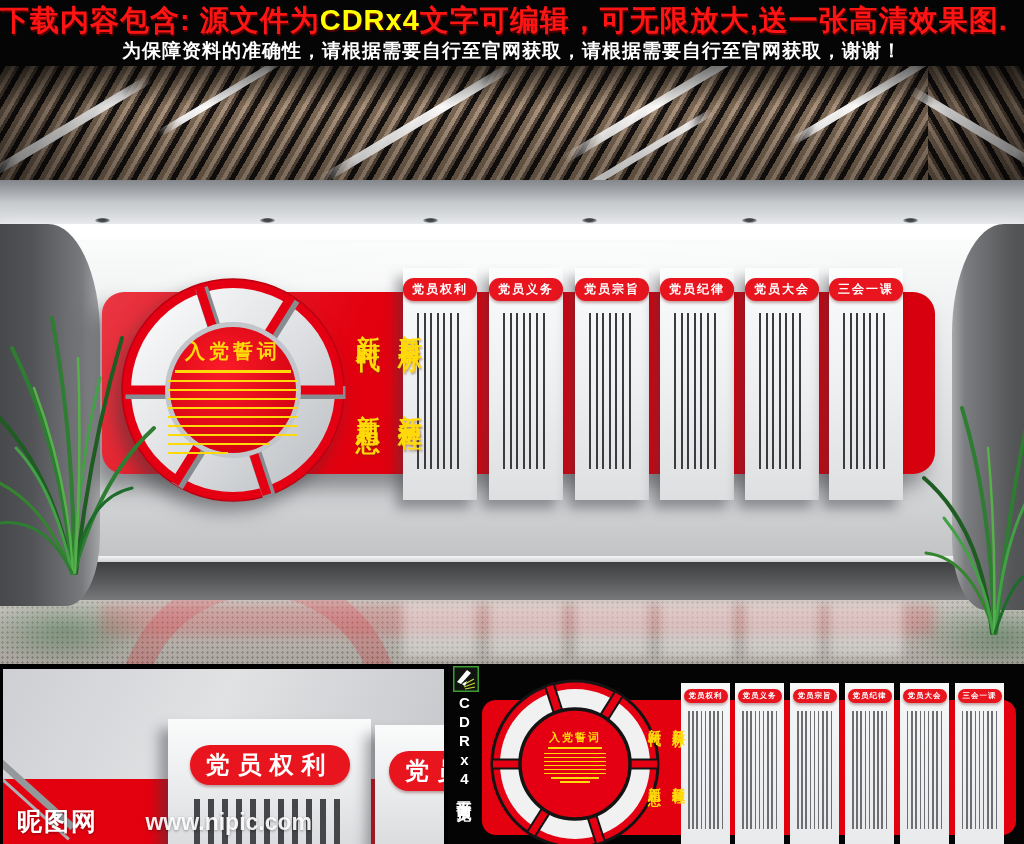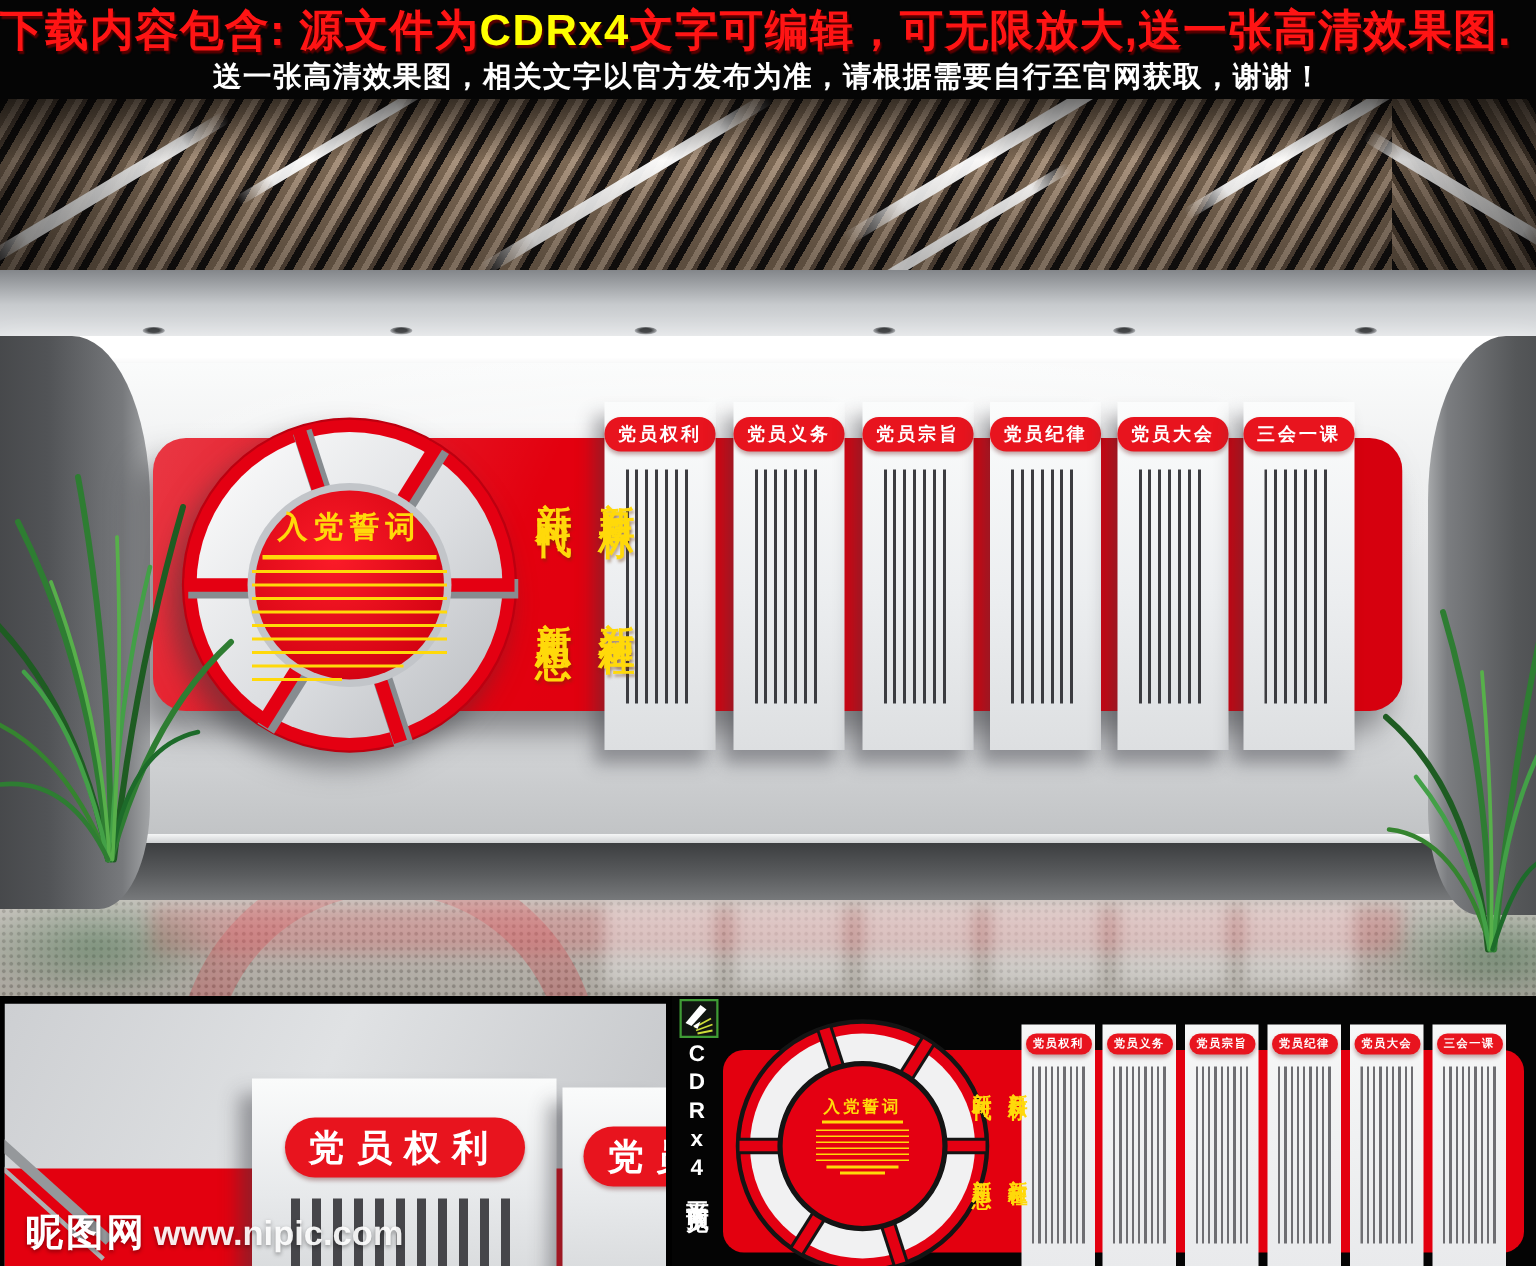--- a/index.html
+++ b/index.html
@@ -101,21 +101,21 @@
   .crop-p2{left:372px;top:56px;width:69px;height:124px;}
   .crop-panel .pill{font-size:24px;letter-spacing:8px;border-radius:20px;padding:4px 16px;margin-top:26px;}
   .crop-p2 .pill{margin-left:14px;}
   .crop-vlines{margin:14px auto 0 auto;width:152px;height:60px;
     background:repeating-linear-gradient(90deg,#46464a 0 6px,rgba(0,0,0,0) 6px 14px);}
   .crop-slogan{left:78px;top:168px;width:120px;height:12px;overflow:hidden;display:flex;gap:16px;}
   .crop-slogan span{writing-mode:vertical-rl;text-orientation:upright;font-size:27px;font-weight:bold;color:#ffd90a;}
   .watermark{left:14px;top:136px;z-index:34;white-space:nowrap;color:#fff;
     text-shadow:0 1px 3px rgba(0,0,0,.4);}
   .wm-name{font-size:25px;font-weight:bold;letter-spacing:2px;text-align:center;}
-  .wm-url{font-size:23px;font-weight:bold;color:rgba(255,255,255,.92);}
+  .wm-url{font-size:23px;font-weight:bold;color:rgba(255,255,255,.92);margin-left:43px;}
 
   
   .preview{left:448px;top:664px;width:576px;height:180px;background:#040404;overflow:hidden;z-index:30;}
   .cdr-icon{left:5px;top:2px;width:26px;height:26px;}
   .side-label{left:6px;top:30px;height:150px;writing-mode:vertical-rl;text-orientation:upright;
     color:#fff;font-size:15px;font-weight:bold;letter-spacing:2px;}
   .p-band{left:34px;top:36px;width:534px;height:135px;border-radius:14px;background:#e3000f;}
   .p-ringwrap{left:41px;top:14px;width:172px;height:172px;}
   .p-disc-text{left:77px;top:66px;width:100px;height:80px;text-align:center;}
   .p-oath-title{font-size:11px;font-weight:bold;color:#ffd90a;letter-spacing:2px;white-space:nowrap;}
@@ -131,21 +131,21 @@
   .stock-info{left:305px;top:142px;width:252px;height:25px;background:rgba(150,150,152,.82);
     color:#fff;font-size:15px;letter-spacing:-0.4px;display:flex;align-items:center;justify-content:center;gap:7px;white-space:nowrap;}
 </style>
 </head>
 <body>
 
 <div class="stage">
 
   <div class="abs banner">
     <div class="abs banner-l1"><span>下载内容包含: 源文件为</span><span class="hl">CDRx4</span><span>文字可编辑，可无限放大,送一张高清效果图.</span></div>
-    <div class="abs banner-l2">送一张高清效果图，相关文字以官方发布为准，请根据需要自行至官网获取，谢谢！</div>
+    <div class="abs banner-l2">为保障资料的准确性，请根据需要自行至官网获取，请根据需要自行至官网获取，谢谢！</div>
   </div>
 
   <div class="abs scene">
 
     <div class="abs ceiling"></div>
     <div class="abs ceiling-right"></div>
     <div class="abs streak" style="left:-25px;top:56px;width:190px;"></div>
     <div class="abs streak" style="left:148px;top:26px;width:150px;height:7px;"></div>
     <div class="abs streak" style="left:305px;top:52px;width:225px;"></div>
     <div class="abs streak" style="left:545px;top:24px;width:255px;"></div>

